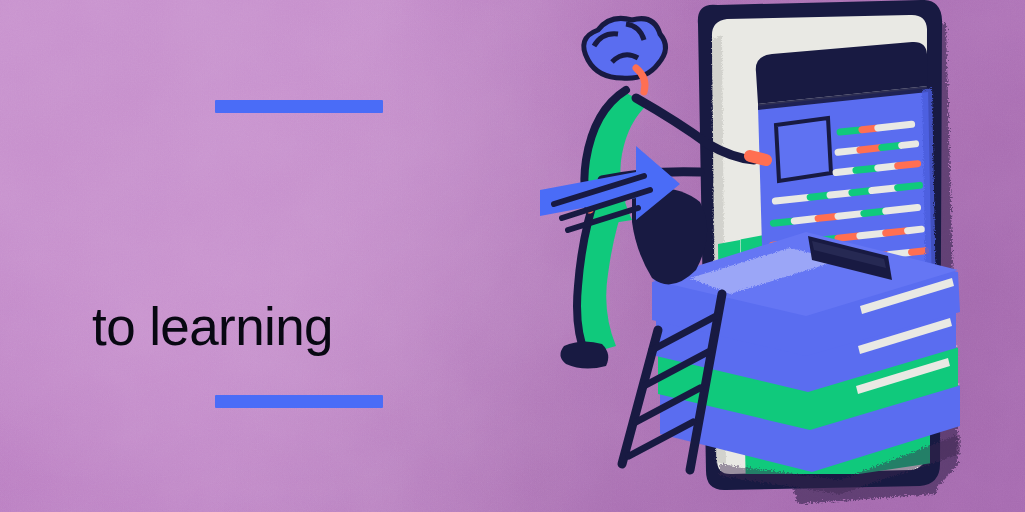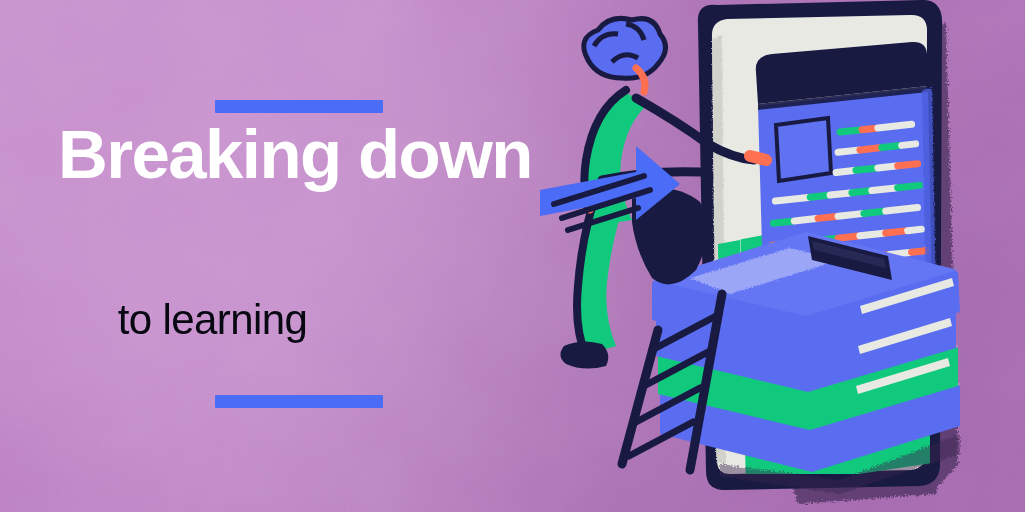--- a/index.html
+++ b/index.html
@@ -45,21 +45,21 @@
     font-size:69px; line-height:.96; font-weight:700;
     letter-spacing:-1.6px;
   }
   #headline .l1 { display:block; text-align:left;  padding-left:58px; }
   #headline .l2 { display:block; text-align:center; padding-right:118px; }
 
   #subline {
     position:absolute; left:0; top:296px; width:545px;
     text-align:center; padding-right:120px;
     color:#080812;
-    font-size:42px; font-weight:400; letter-spacing:-.6px;
+    font-size:53px; font-weight:400; letter-spacing:-.6px;
   }
 
   
   #illustration { position:absolute; left:540px; top:-6px; width:485px; height:524px; }
   #illustration svg { display:block; }
 </style>
 </head>
 <body>
 
 <div id="banner">
@@ -83,21 +83,20 @@
     </defs>
     <rect width="1025" height="512" filter="url(#fblotch)"></rect>
     <rect width="1025" height="512" filter="url(#fgrain)" opacity=".65"></rect>
   </svg>
 
   <div id="text-block">
 
     <div class="accent-bar" id="accent-top"></div>
 
     <h1 id="headline">
-      <span class="l1">Breaking down</span>
     </h1>
 
     <div id="subline">to learning</div>
 
     <div class="accent-bar" id="accent-bottom"></div>
   </div>
 
   <div id="illustration">
     <svg width="485" height="524" viewBox="0 0 485 524" aria-hidden="true">
       <defs>

